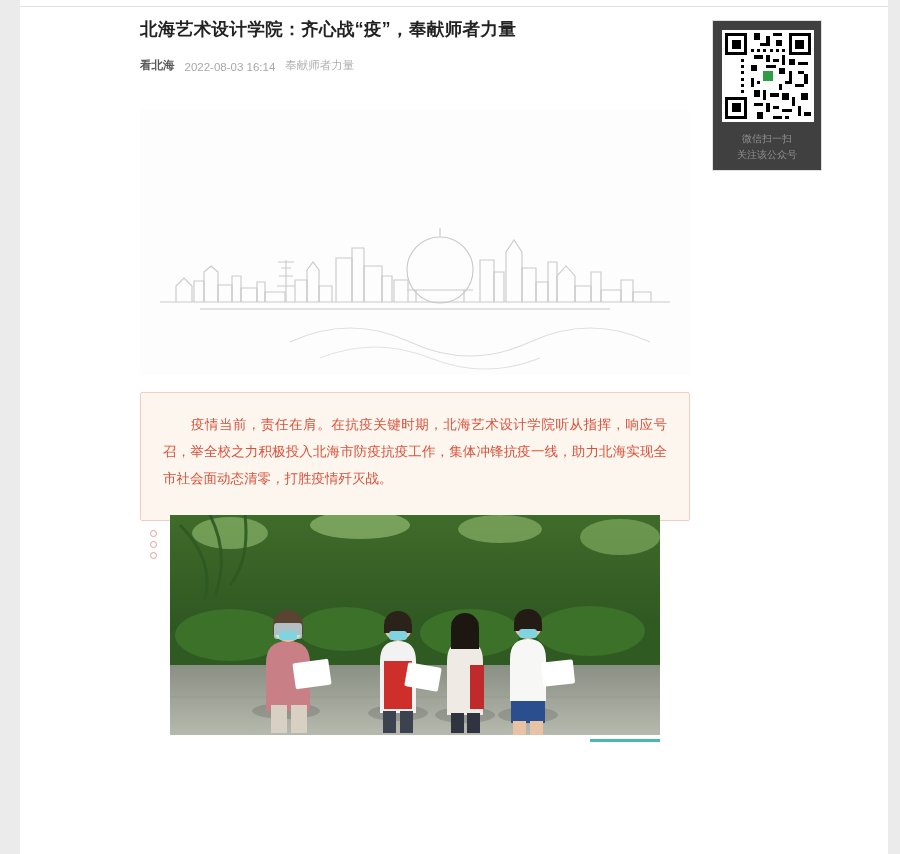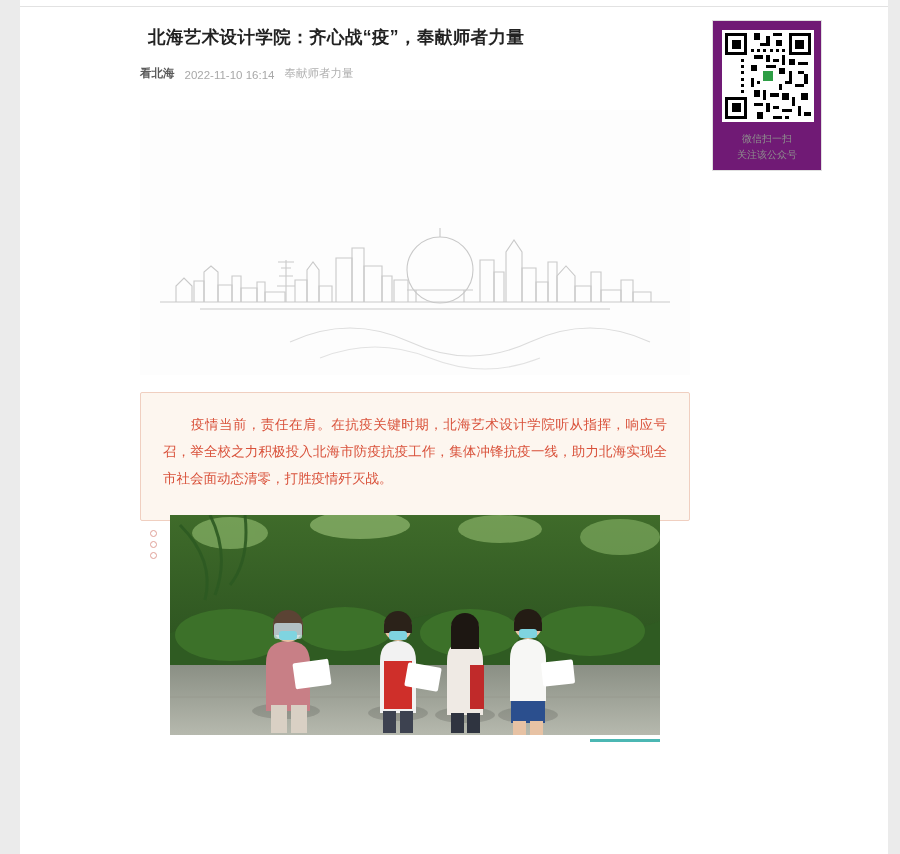--- a/index.html
+++ b/index.html
@@ -46,21 +46,21 @@
     left: 140px;
     top: 16px;
     width: 550px;
   }
   .headline {
     font-size: 17.5px;
     font-weight: bold;
     color: #222222;
     letter-spacing: 0.4px;
     line-height: 1.5;
-    margin: 8px;
+    margin: 0;
   }
   .byline {
     margin-top: 16px;
     font-size: 11.5px;
     color: #9a9a9a;
     display: flex;
     align-items: flex-end;
     gap: 10px;
   }
   .byline .source {
@@ -159,21 +159,21 @@
   }
 
   
   .qr-card {
     position: absolute;
     left: 712px;
     top: 20px;
     width: 110px;
     box-sizing: border-box;
     border: 1px solid #e0e0e0;
-    background: #701a75;
+    background: #404040;
     padding: 9px 9px 8px 9px;
     text-align: center;
   }
   .qr-code {
     width: 92px;
     height: 92px;
     display: block;
     margin: 0 auto;
   }
   .qr-caption {
@@ -189,21 +189,21 @@
 <div class="page">
 
   <div class="gutter-left"></div>
   <div class="gutter-right"></div>
   <div class="top-rule"></div>
 
   <div class="article">
     <h1 class="headline">北海艺术设计学院：齐心战“疫”，奉献师者力量</h1>
     <div class="byline">
       <span class="source">看北海</span>
-      <span class="time">2022-11-10 16:14</span>
+      <span class="time">2022-08-03 16:14</span>
       <span class="place">奉献师者力量</span>
     </div>
   </div>
 
   <div class="skyline-wrap">
     <svg width="550" height="265" viewBox="0 0 550 265">
       <rect x="0" y="0" width="550" height="265" fill="#fdfdfd"></rect>
       <g fill="none" stroke="#c9c9c9" stroke-width="1.1">
 
         <path d="M20 192 H530"></path>

